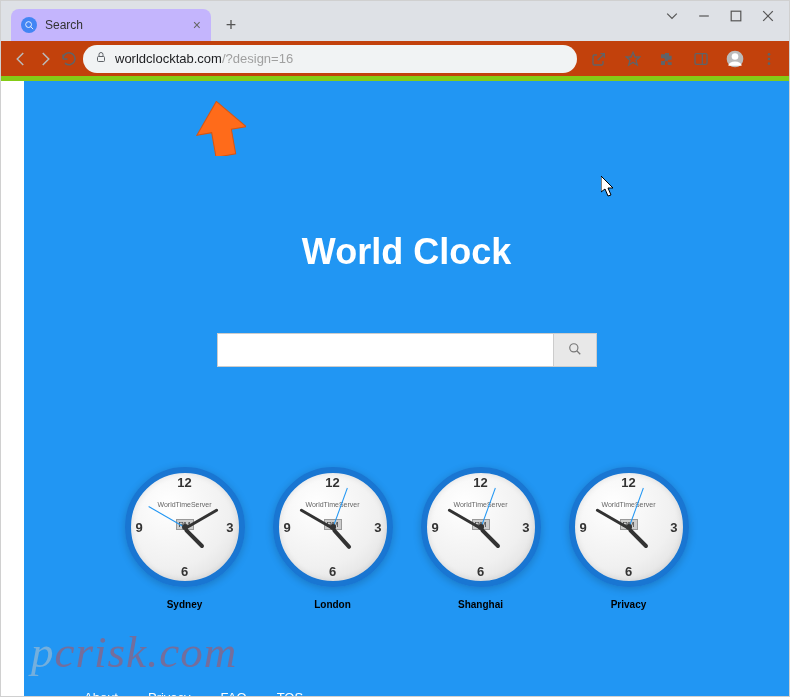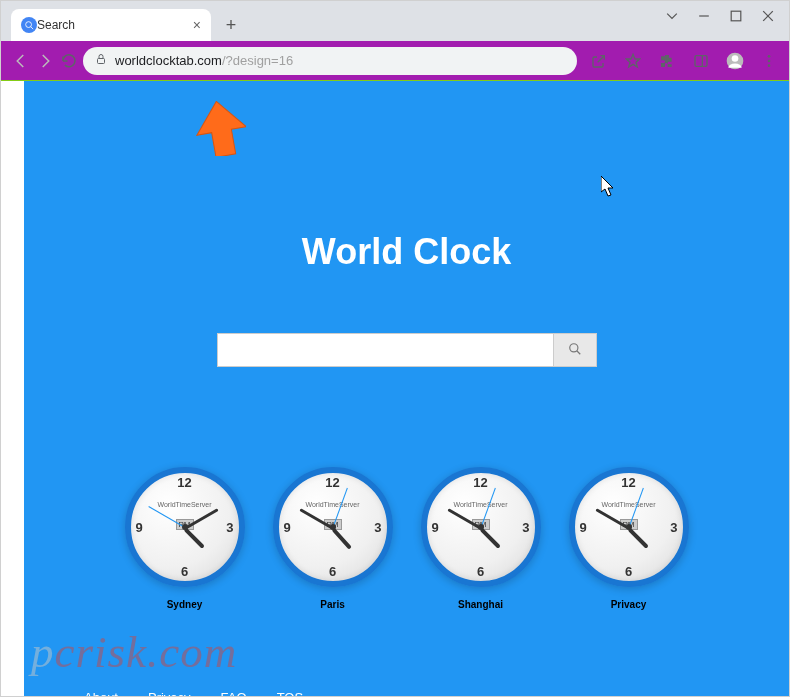--- a/index.html
+++ b/index.html
@@ -13,49 +13,49 @@
   border: 1px solid #d0d0d0;
 }
 .tab-bar {
   height: 40px;
   background: #dee1e6;
   display: flex;
   align-items: flex-end;
   padding-left: 10px;
 }
 .tab {
-  background: #ffffff;
+  background: #c4b5fd;
   height: 32px;
   width: 200px;
   border-radius: 8px 8px 0 0;
   display: flex;
   align-items: center;
   padding: 0 10px;
-  gap: 0;
+  gap: 8px;
   font-size: 12px;
   color: #333;
 }
 .tab-icon {
   width: 16px; height: 16px; border-radius: 50%;
   background: #4285f4;
   display: flex; align-items: center; justify-content: center;
 }
 .tab-icon svg { width: 10px; height: 10px; fill: #fff; }
 .tab-close { margin-left: auto; color: #666; font-size: 14px; }
 .new-tab { width: 28px; height: 28px; display: flex; align-items: center; justify-content: center; color: #555; font-size: 18px; margin-left: 6px; margin-bottom: 2px;}
 .window-controls {
   position: absolute; top: 0; right: 0;
   display: flex; gap: 18px; padding: 8px 14px;
   color: #555;
 }
 .win-btn { width: 14px; height: 14px; display: flex; align-items: center; justify-content: center; }
 .address-bar {
   height: 40px;
-  background: #a21caf;
-  border-bottom: 1px solid #84cc16;
+  background: #c2410c;
+  border-bottom: 5px solid #84cc16;
   display: flex;
   align-items: center;
   padding: 0 10px;
   gap: 4px;
 }
 .nav-btn { width: 20px; height: 20px; display: flex; align-items: center; justify-content: center; color: #5f6368; }
 .nav-btn.disabled { color: #bbb; }
 .url-box {
   flex: 1;
   height: 28px;
@@ -335,21 +335,21 @@
             <div class="clock-num n3">3</div>
             <div class="clock-num n6">6</div>
             <div class="clock-num n9">9</div>
             <div class="clock-brand">WorldTimeServer</div>
             <div class="clock-pm">PM</div>
             <div class="hand hour" style="transform: rotate(48deg);"></div>
             <div class="hand minute" style="transform: rotate(210deg);"></div>
             <div class="hand second" style="transform: rotate(-70deg);"></div>
             <div class="center-dot"></div>
           </div>
-          <div class="clock-city">Paris</div>
+          <div class="clock-city">London</div>
         </div>
         <div class="clock-item">
           <div class="clock-face">
             <div class="clock-num n12">12</div>
             <div class="clock-num n3">3</div>
             <div class="clock-num n6">6</div>
             <div class="clock-num n9">9</div>
             <div class="clock-brand">WorldTimeServer</div>
             <div class="clock-pm">PM</div>
             <div class="hand hour" style="transform: rotate(45deg);"></div>

